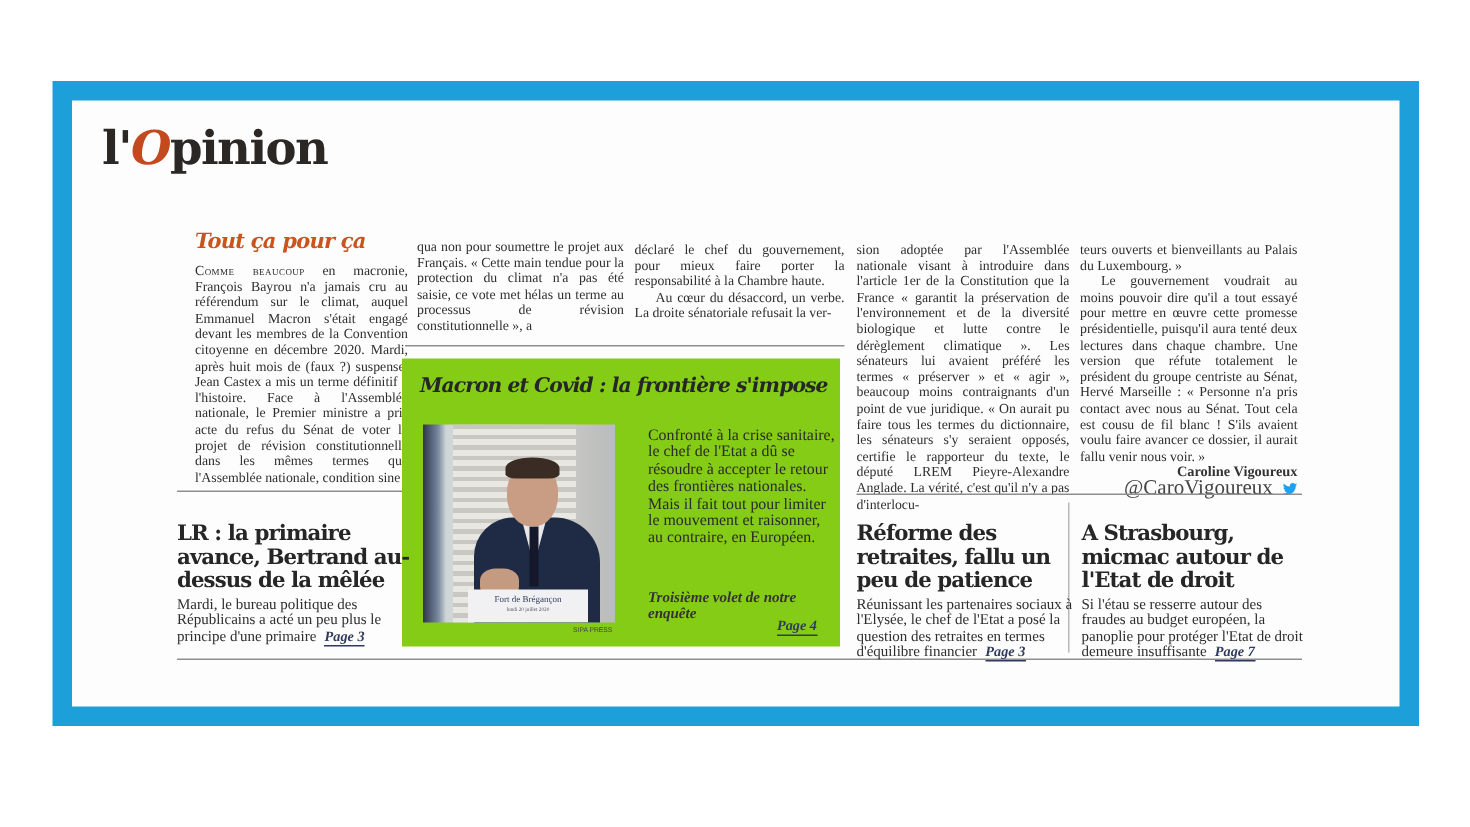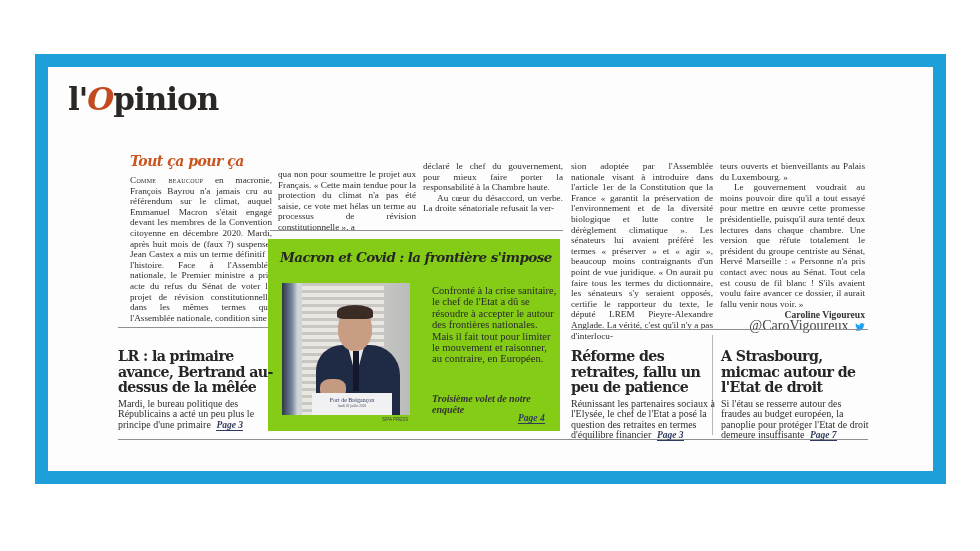--- a/index.html
+++ b/index.html
@@ -34,21 +34,21 @@
     color: #c9541e; letter-spacing: -0.5px;
   }
 
   .col {
     position: absolute; font-family: "Liberation Serif", serif; font-size: 9.2px;
     line-height: 10.6px; color: #2e2e2e; text-align: justify;
   }
   .col .sc { font-variant: small-caps; letter-spacing: 0.3px; }
   .col p.indent { text-indent: 14px; }
   .col1 { left: 82px; top: 108px; width: 142px; }
-  .col2 { left: 230px; top: 102px; width: 138px; }
+  .col2 { left: 230px; top: 92px; width: 138px; }
   .col3 { left: 375px; top: 94px; width: 140px; }
   .col4 { left: 523px; top: 94px; width: 142px; }
   .col5 { left: 672px; top: 94px; width: 145px; }
 
   .signature {
     text-align: right; font-weight: bold; font-size: 9.6px; margin-top: 1px; color: #333;
   }
   .handle { text-align: right; font-size: 14px; color: #444; }
   .twitter-icon { display: inline-block; width: 10px; height: 8px; vertical-align: middle; margin-left: 3px; }
 
@@ -184,21 +184,21 @@
         <div class="tie"></div>
         <div class="head"></div>
         <div class="hair"></div>
         <div class="hands"></div>
         <div class="podium">
           <span>Fort de Brégançon</span>
           <small>lundi 20 juillet 2020</small>
         </div>
       </div>
       <div class="credit">SIPA PRESS</div>
-      <div class="feature-text">Confronté à la crise sanitaire, le chef de l'Etat a dû se résoudre à accepter le autour des frontières nationales. Mais il fait tout pour limiter le mouvement et raisonner, au contraire, en Européen.</div>
+      <div class="feature-text">Confronté à la crise sanitaire, le chef de l'Etat a dû se résoudre à accepter le retour des frontières nationales. Mais il fait tout pour limiter le mouvement et raisonner, au contraire, en Européen.</div>
       <div class="feature-sub">Troisième volet de notre enquête</div>
       <span class="page-ref">Page 4</span>
     </div>
 
     <div class="brief-title b1t">LR : la primaire avance, Bertrand au-dessus de la mêlée</div>
     <div class="brief-text b1x">
       <span>Mardi, le bureau politique des Républicains a acté un peu plus le principe d'une primaire</span>
       <span class="page-ref">Page 3</span>
     </div>
 

